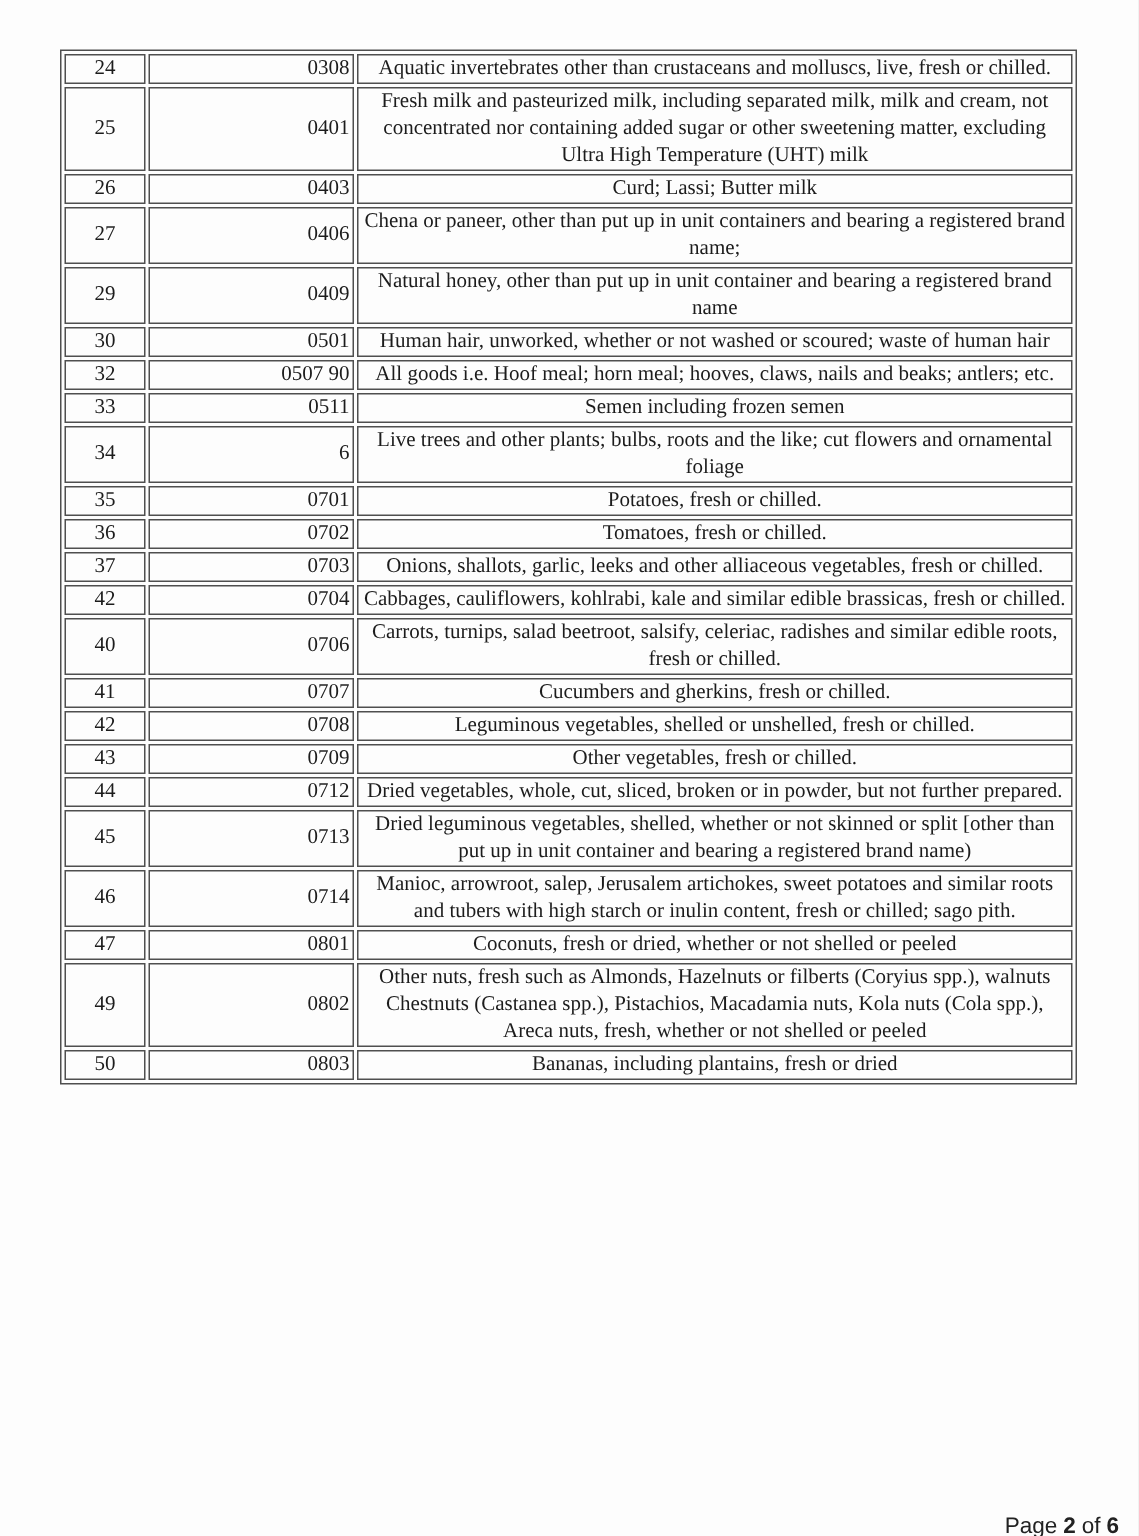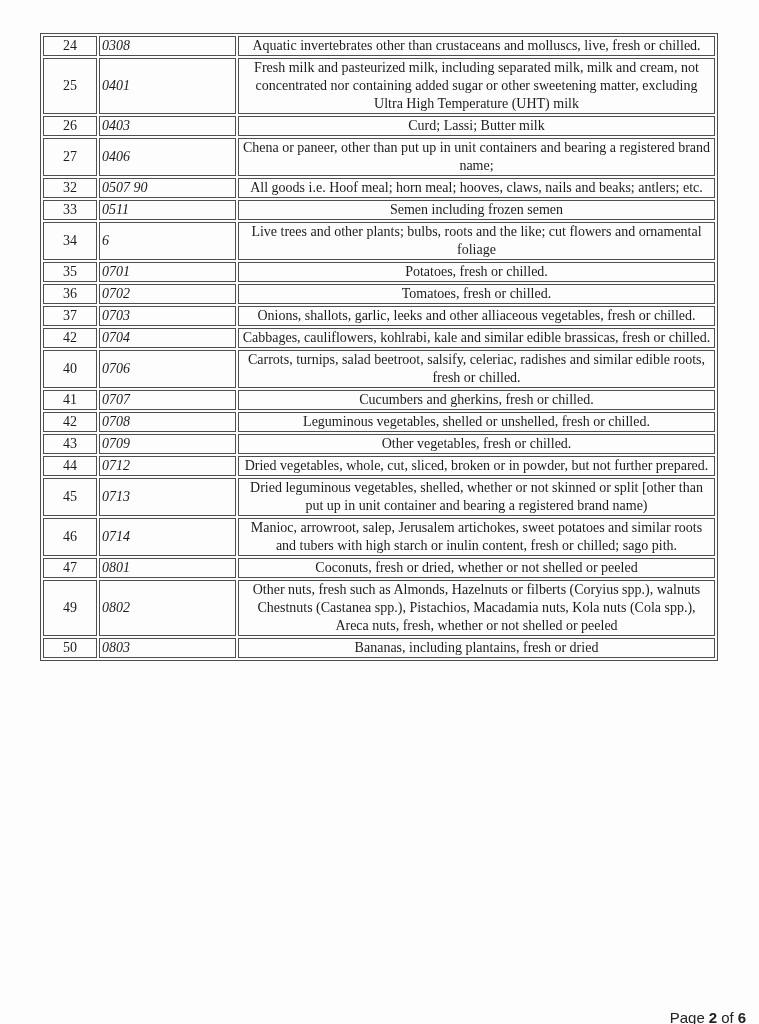--- a/index.html
+++ b/index.html
@@ -33,21 +33,21 @@
     box-sizing: border-box;
     border: 1px solid #4f4f4f;
     font-size: 14px;
     line-height: 18px;
     color: #1c1c1c;
     padding: 0 2px;
     vertical-align: middle;
     overflow: hidden;
   }
   td.sno  { text-align: center; }
-  td.hsn  { text-align: left; font-style: italic; }
+  td.hsn  { text-align: right; }
   td.desc { text-align: center; padding-left: 3px; }
   .page-footer {
     position: absolute;
     top: 1009px;
     right: 13px;
     display: inline-flex;
     gap: 4px;
     font-family: "Liberation Sans", sans-serif;
     font-size: 15px;
     color: #222222;
@@ -79,20 +79,30 @@
   </tr>
         <tr>
     <td class="sno">26</td>
     <td class="hsn">0403</td>
     <td class="desc">Curd; Lassi; Butter milk</td>
   </tr>
         <tr>
     <td class="sno">27</td>
     <td class="hsn">0406</td>
     <td class="desc">Chena or paneer, other than put up in unit containers and bearing a registered brand name;</td>
+  </tr>
+        <tr>
+    <td class="sno">29</td>
+    <td class="hsn">0409</td>
+    <td class="desc">Natural honey, other than put up in unit container and bearing a registered brand name</td>
+  </tr>
+        <tr>
+    <td class="sno">30</td>
+    <td class="hsn">0501</td>
+    <td class="desc">Human hair, unworked, whether or not washed or scoured; waste of human hair</td>
   </tr>
         <tr>
     <td class="sno">32</td>
     <td class="hsn">0507 90</td>
     <td class="desc">All goods i.e. Hoof meal; horn meal; hooves, claws, nails and beaks; antlers; etc.</td>
   </tr>
         <tr>
     <td class="sno">33</td>
     <td class="hsn">0511</td>
     <td class="desc">Semen including frozen semen</td>

